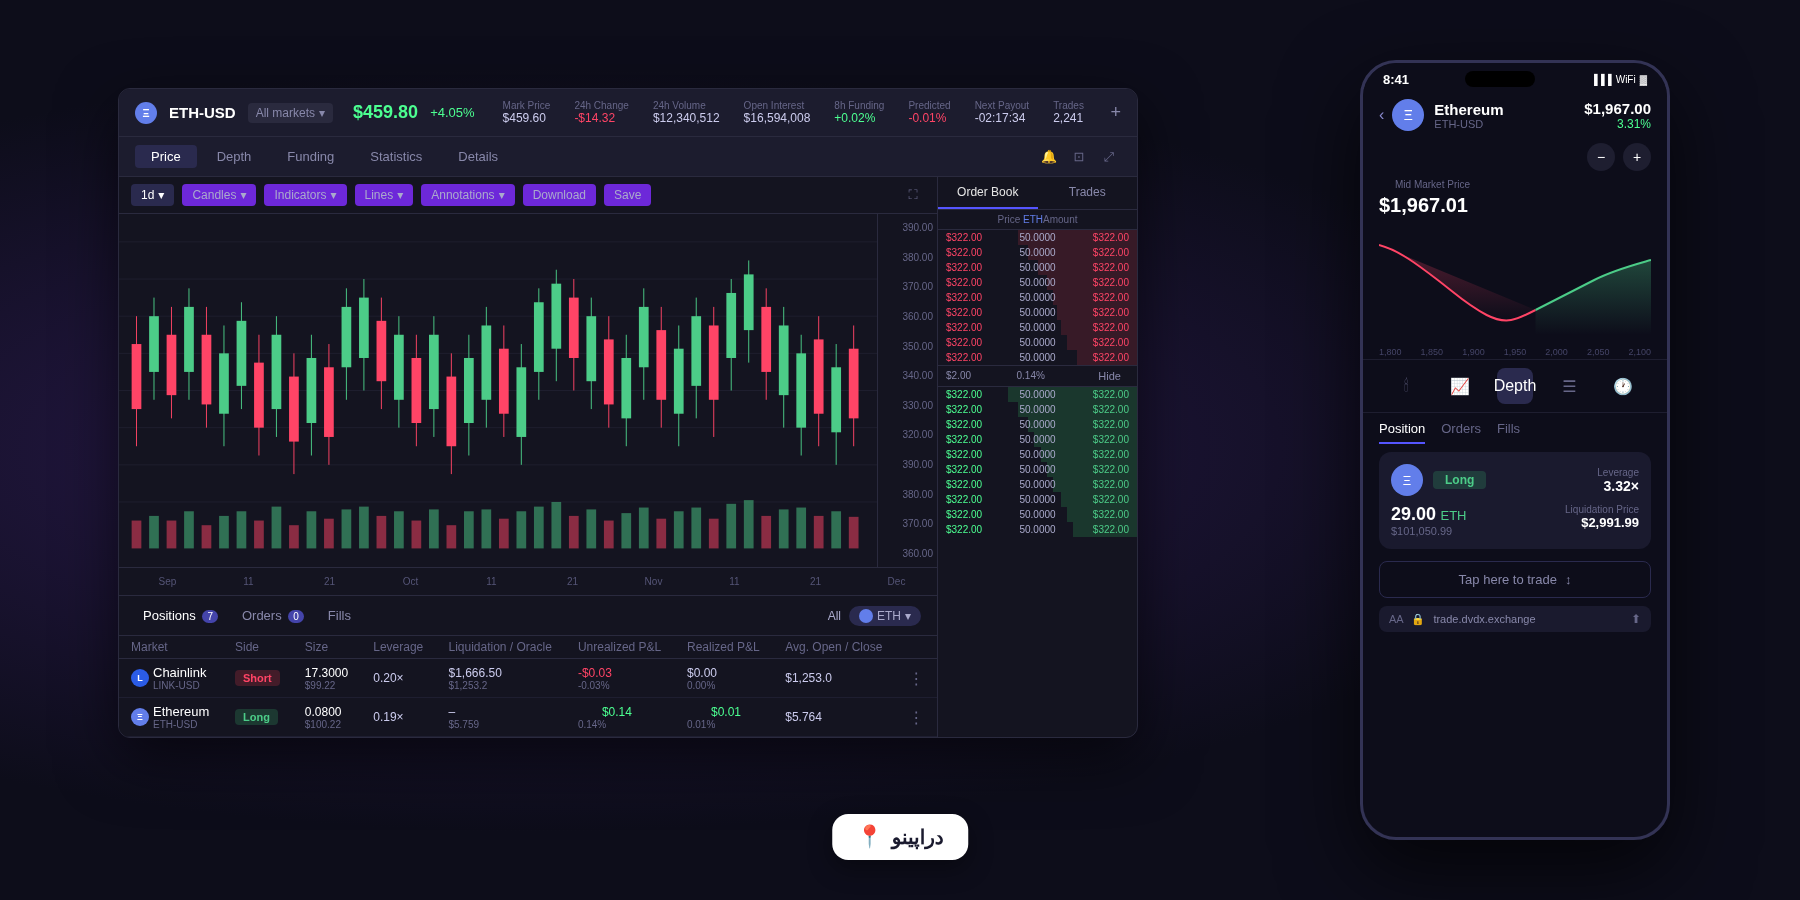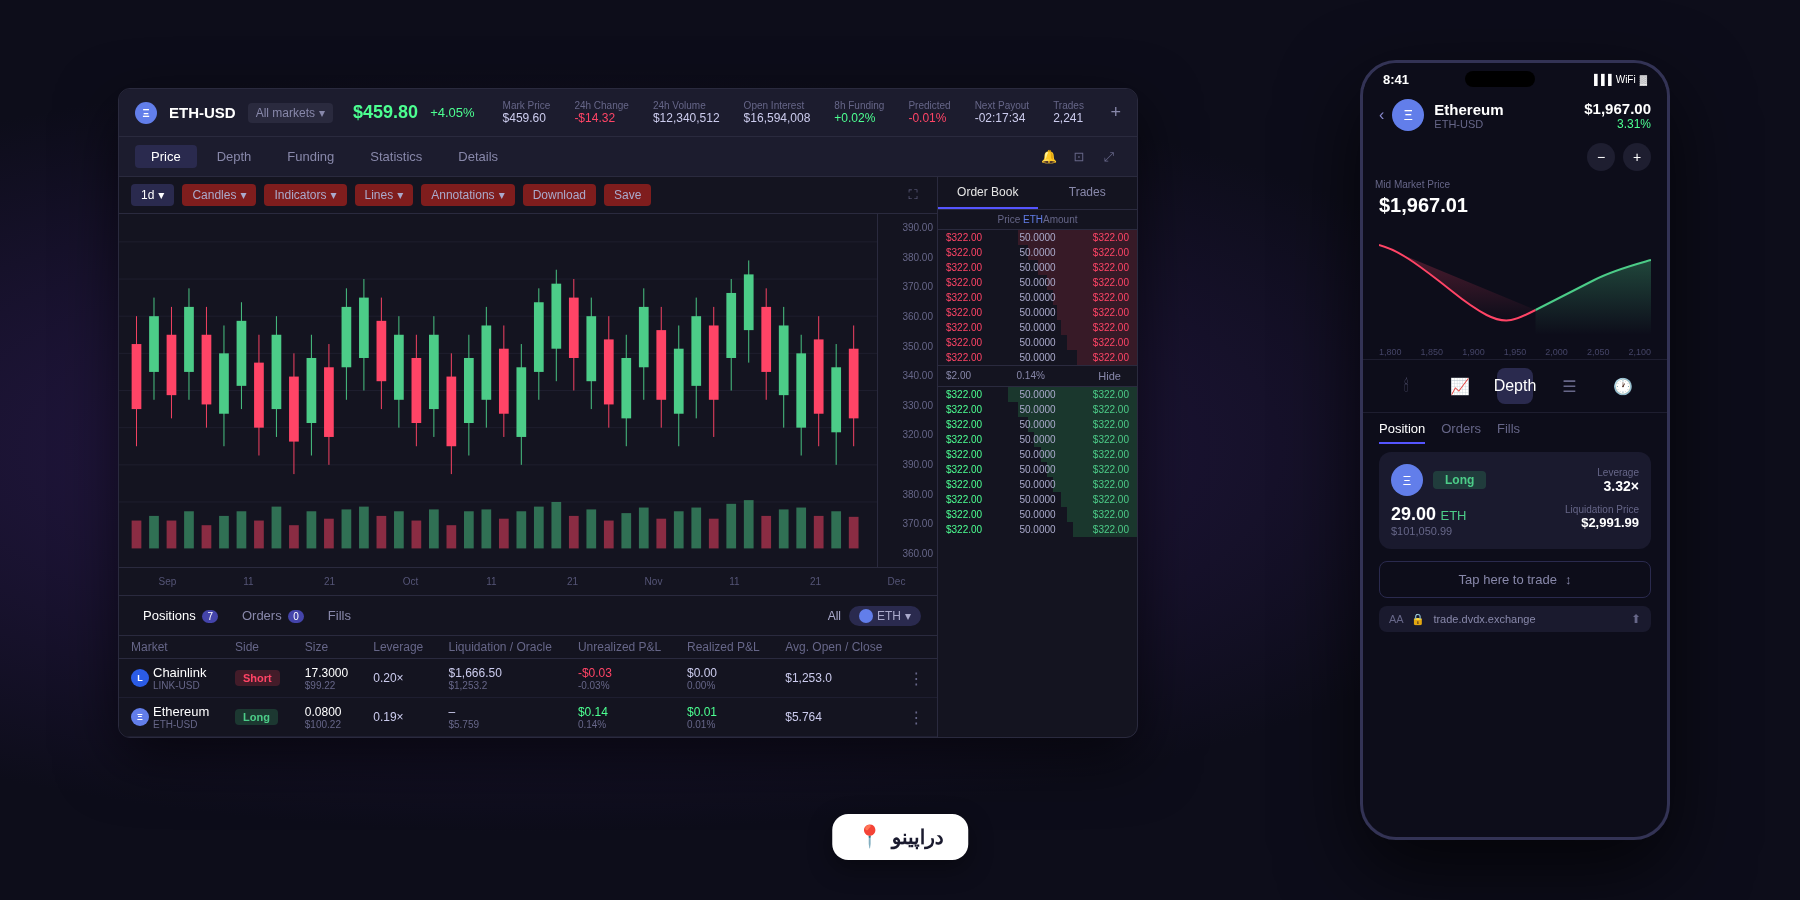--- a/index.html
+++ b/index.html
@@ -150,21 +150,21 @@
       background: #141420;
       padding: 6px 12px;
       gap: 8px;
       border-bottom: 1px solid #2a2a3e;
     }
 
     .toolbar-btn {
       color: #aaaacc;
       font-size: 12px;
       padding: 4px 10px;
-      background: #7f1d1d;
+      background: #6d28d9;
       border-radius: 4px;
       cursor: pointer;
       display: flex;
       align-items: center;
       gap: 4px;
     }
 
     .toolbar-btn.active { background: #2a2a4e; color: white; }
 
     .candle-chart {
@@ -344,21 +344,21 @@
       font-weight: bold;
       color: white;
       margin-right: 4px;
       vertical-align: middle;
     }
 
     .icon-link { background: #2b5ce6; }
     .icon-eth { background: #627eea; }
 
     .negative-pnl { color: #ff4466; }
-    .positive-pnl { color: #4cff91; }
+    .positive-pnl { color: #4cff91; margin-left: 24px; }
 
     
     .candle-svg {
       width: 100%;
       height: 100%;
     }
 
     
     .time-axis {
       height: 28px;
@@ -507,21 +507,21 @@
     .phone-chart {
       margin: 0 16px;
       height: 120px;
       background: transparent;
       position: relative;
     }
 
     .phone-chart-label {
       color: #666688;
       font-size: 10px;
-      padding: 4px 12px;
+      padding: 4px 32px;
     }
 
     .phone-mid-price {
       color: white;
       font-size: 20px;
       font-weight: 700;
       padding: 0 16px 8px;
     }
 
     

